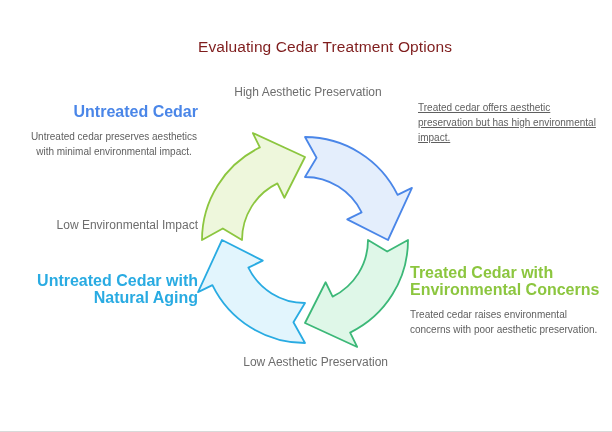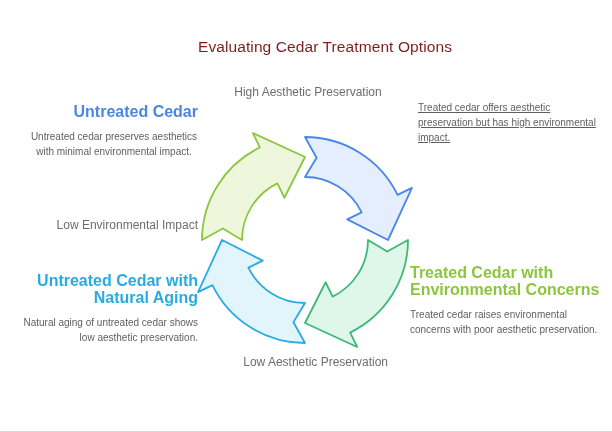--- a/index.html
+++ b/index.html
@@ -127,21 +127,20 @@
     <p class="quad-title">Untreated Cedar</p>
     <p class="quad-body">Untreated cedar preserves aesthetics with minimal environmental impact.</p>
   </div>
 
   <div class="quad quad-tr">
     <p class="quad-body">Treated cedar offers aesthetic preservation but has high environmental impact.</p>
   </div>
 
   <div class="quad quad-bl">
     <p class="quad-title">Untreated Cedar with Natural Aging</p>
-    <p class="quad-body">Natural aging of untreated cedar shows low aesthetic preservation.</p>
   </div>
 
   <div class="quad quad-br">
     <p class="quad-title">Treated Cedar with Environmental Concerns</p>
     <p class="quad-body">Treated cedar raises environmental concerns with poor aesthetic preservation.</p>
   </div>
 
   <svg id="cycle-graphic" viewBox="0 0 234 236">
     <g id="cycle-segments">
         <path d="M 14 118 A 103 103 0 0 1 71.85 25.42 L 64.83 11.04 L 117 35 L 96.4 75.76 L 89.38 61.38 A 63 63 0 0 0 54 118 L 34.81 106.45 Z" fill="#eef7dc" stroke="#8cc63f" stroke-width="1.8" stroke-linejoin="round"></path>

